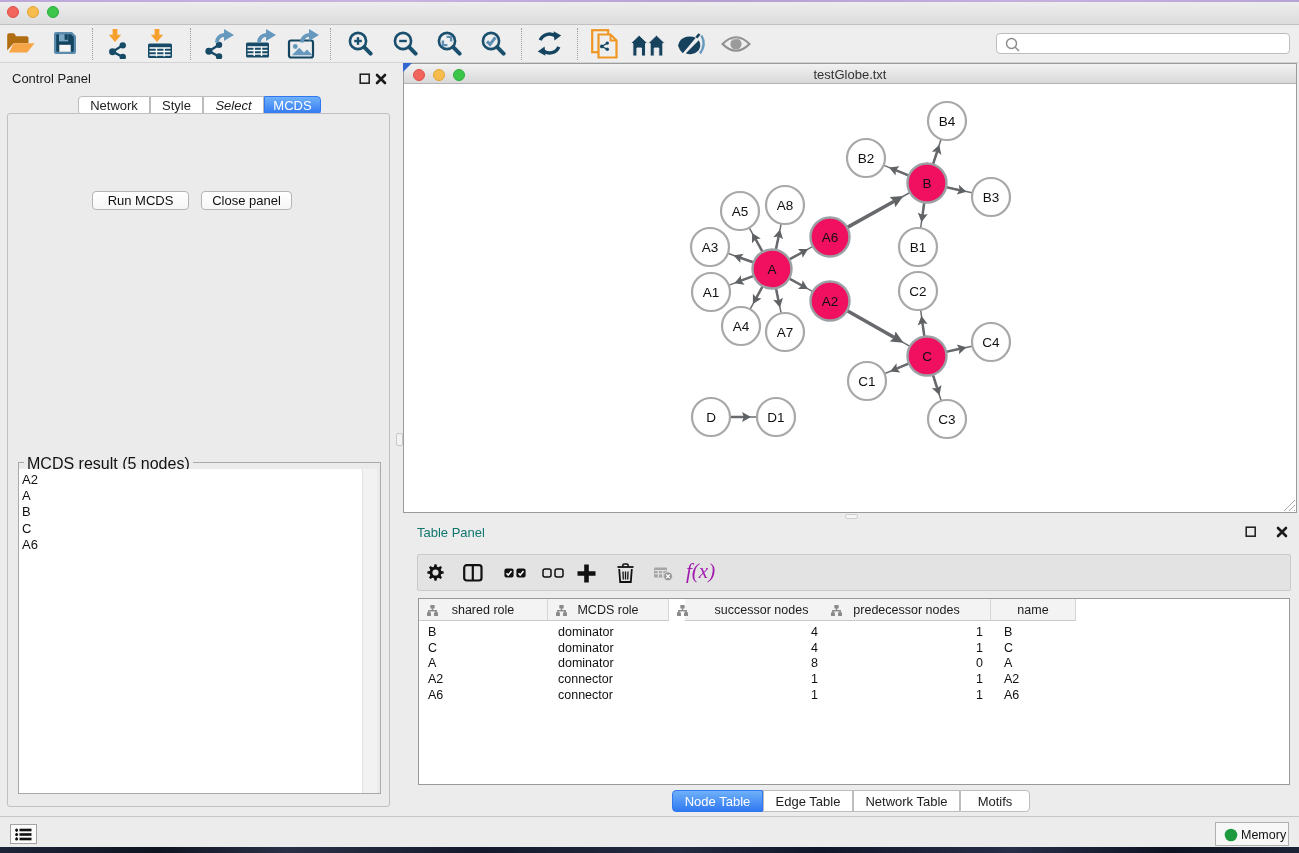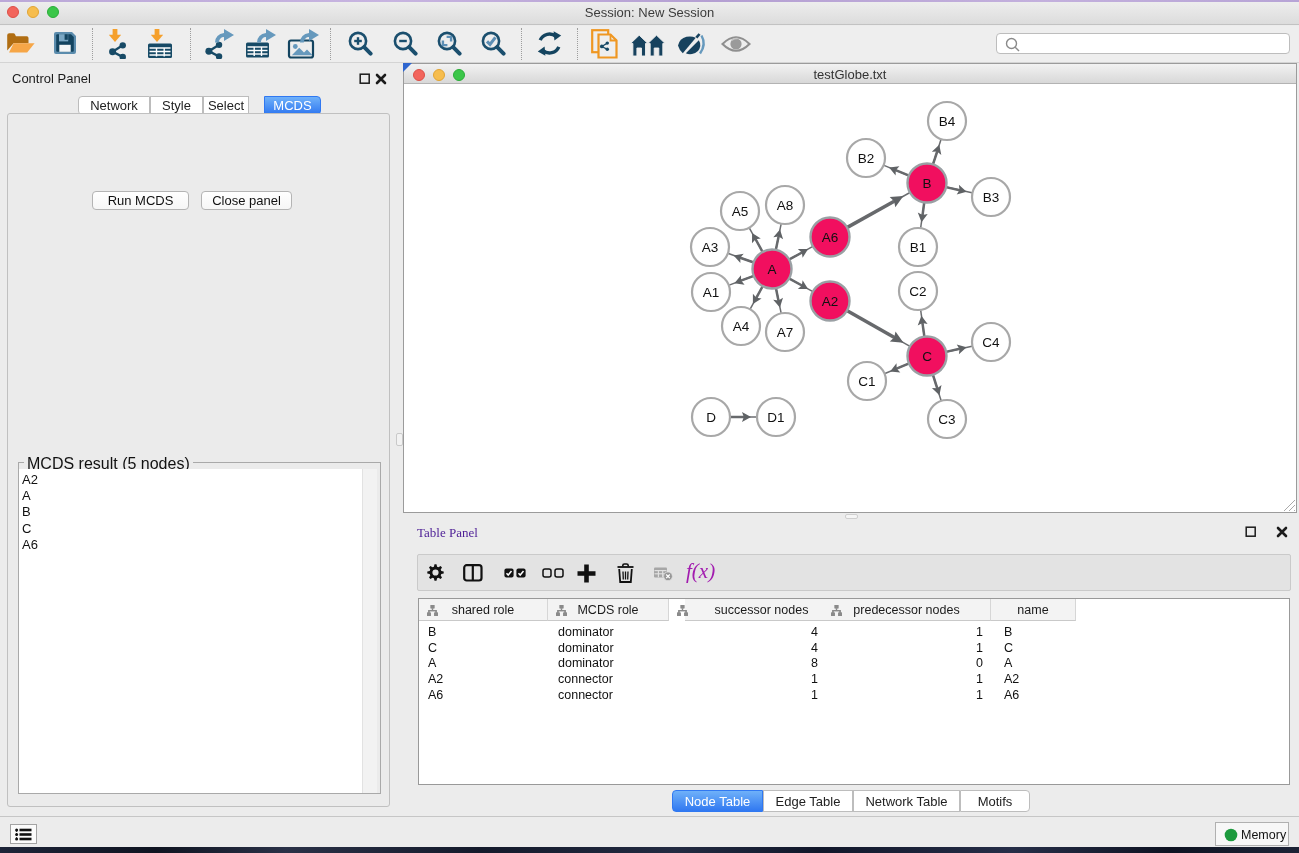--- a/index.html
+++ b/index.html
@@ -40,40 +40,39 @@
 #grp-list { left:19px; top:469px; width:343px; height:324px; background:#fff; font-size:13px; color:#111; line-height:16.2px; padding:3px 0 0 3px; }
 #grp-sb { left:362px; top:469px; width:15px; height:324px; background:#f2f2f2; border-left:1px solid #e2e2e2; }
 
 #frame { left:403px; top:63px; width:894px; height:450px; border:1px solid #9b9b9b; background:#fff; }
 #frame-tb { position:absolute; left:0; top:0; width:100%; height:20px; background:linear-gradient(#f2f2f2,#d8d8d8); border-bottom:1px solid #b3b3b3; }
 #frame-tb .t1 { left:9px;  top:5px; background:#f2655c; border:1px solid #dd4f46; }
 #frame-tb .t2 { left:29px; top:5px; background:#f6bd4e; border:1px solid #e2a433; }
 #frame-tb .t3 { left:49px; top:5px; background:#3bc649; border:1px solid #2aad38; }
 #frame-title { width:100%; text-align:center; top:3px; font-size:13px; color:#333; }
 
-#tp-title { left:417px; top:525px; font-size:13px; color:#4c1d95;font-family:Liberation Serif, serif; }
+#tp-title { left:417px; top:525px; font-size:13px; color:#0f766e; }
 #tp-toolbar { left:417px; top:554px; width:874px; height:37px; background:#e3e3e3; border:1px solid #cacaca; border-radius:2px; }
 #tbl { left:418px; top:598px; width:872px; height:187px; background:#fff; border:1px solid #999; }
 .th { position:absolute; top:0; height:22px; background:#f3f3f3; border-right:1px solid #d6d6d6; border-bottom:1px solid #c9c9c9; font-size:12.5px; color:#1b1b1b; text-align:center; line-height:22px; }
 .td { position:absolute; font-size:12.5px; color:#111; height:15.7px; }
 .seg { position:absolute; top:0; height:22px; background:#fff; border:1px solid #bdbdbd; font-size:13px; color:#222; text-align:center; line-height:21px; }
 .seg.sel { background:linear-gradient(#6fb1f9,#3078f1); color:#fff; border-color:#3078f1; }
 #memory { left:1215px; top:5px; width:74px; height:24px; background:#f7f7f7; border:1px solid #b0b0b0; font-size:13px; color:#111; }
 #listbtn { left:10px; top:7px; width:27px; height:20px; background:#fbfbfb; border:1px solid #a3a3a3; }
 text { font-family:"Liberation Sans", sans-serif; }
 </style>
 </head>
 <body>
 <div class="abs" id="desktop-top"></div>
 <div class="abs" id="win">
   <div class="abs" id="titlebar">
     <div class="tl t1"></div>
       <div class="tl t2"></div>
       <div class="tl t3"></div>
-    <div class="abs" id="title-text">Session: New Session</div>
   </div>
   <div class="abs" id="toolbar">
       <div class="tsep" style="left:92px"></div>
       <div class="tsep" style="left:190px"></div>
       <div class="tsep" style="left:330px"></div>
       <div class="tsep" style="left:521px"></div>
       <div class="tsep" style="left:577px"></div>
       <svg class="ticon" style="left:6px;top:6px" width="30" height="23" viewBox="0 0 30 23">
         <path d="M1.2,18.5 L1.2,3.3 Q1.2,1.2 3.3,1.2 L7.3,1.2 Q8.6,1.2 9.1,2.4 L9.9,4.2 L20.8,4.2 Q22.5,4.2 22.5,6 L22.5,11.2 L7.6,11.2 Z" fill="#b06d12"></path>
         <path d="M7.6,11.2 L28.6,11.2 L21.2,20.6 L3,20.6 Z" fill="#f6a647"></path>
@@ -192,21 +191,21 @@
 <div class="abs" id="cp-title">Control Panel</div>
 <svg class="abs" style="left:359px;top:73px" width="12" height="12" viewBox="0 0 12 12">
       <rect x="1.2" y="1.2" width="9" height="9" fill="none" stroke="#1b1b1b" stroke-width="1.5"></rect>
     </svg>
 <svg class="abs" style="left:375px;top:73px" width="12" height="12" viewBox="0 0 12 12">
       <path d="M2,2 L10,10 M10,2 L2,10" stroke="#1b1b1b" stroke-width="2.6" stroke-linecap="round"></path>
     </svg>
 <div class="abs" style="left:77px;top:96px;height:19px">
       <div class="tabseg" style="left:1px;width:72px;border-radius:4px 0 0 4px;">Network</div>
       <div class="tabseg" style="left:73px;width:53px;">Style</div>
-      <div class="tabseg" style="left:126px;width:46px;">Select</div>
+      <div class="tabseg" style="left:126px;width:61px;font-style:italic;">Select</div>
       <div class="tabseg sel" style="left:187px;width:57px;border-radius:0 4px 4px 0;">MCDS</div>
     </div>
 <div class="abs" id="cp-body"></div>
 <div class="btn" style="left:92px;top:191px;width:97px;line-height:18px">Run MCDS</div>
 <div class="btn" style="left:201px;top:191px;width:91px;line-height:18px">Close panel</div>
 <div class="abs" id="grp"></div>
 <div class="abs" id="grp-label">MCDS result (5 nodes)</div>
 <div class="abs" id="grp-list">A2<br>A<br>B<br>C<br>A6</div>
 <div class="abs" id="grp-sb"></div>
 <div class="abs" style="left:396px;top:433px;width:7px;height:13px;background:#f2f2f2;border:1px solid #c9c9c9;border-radius:2px"></div>

